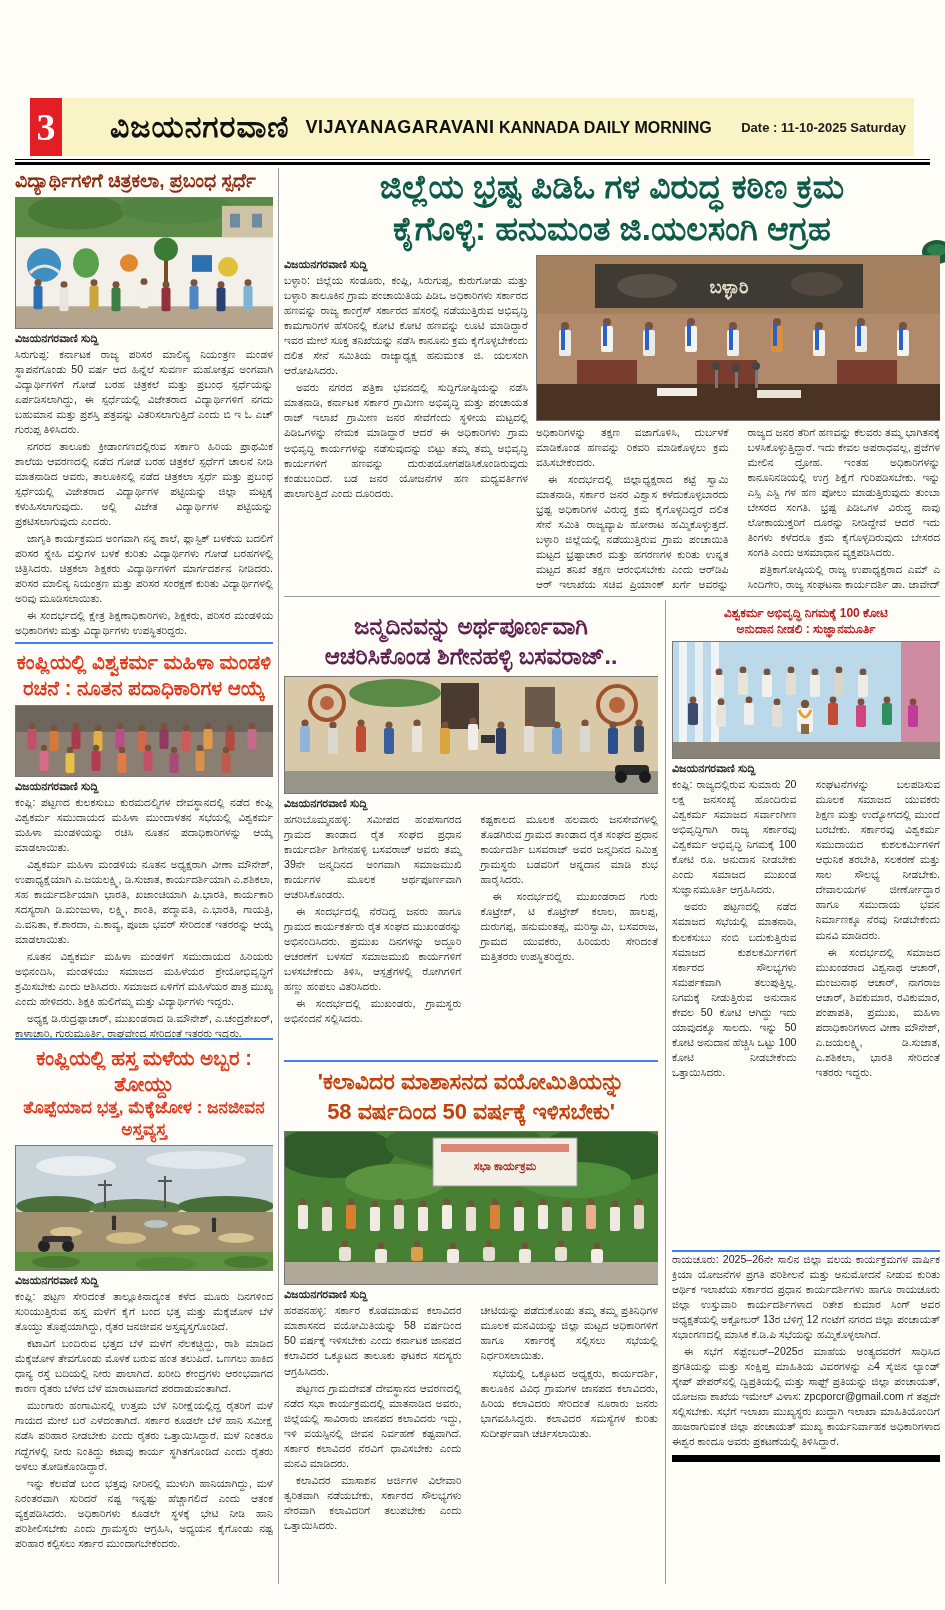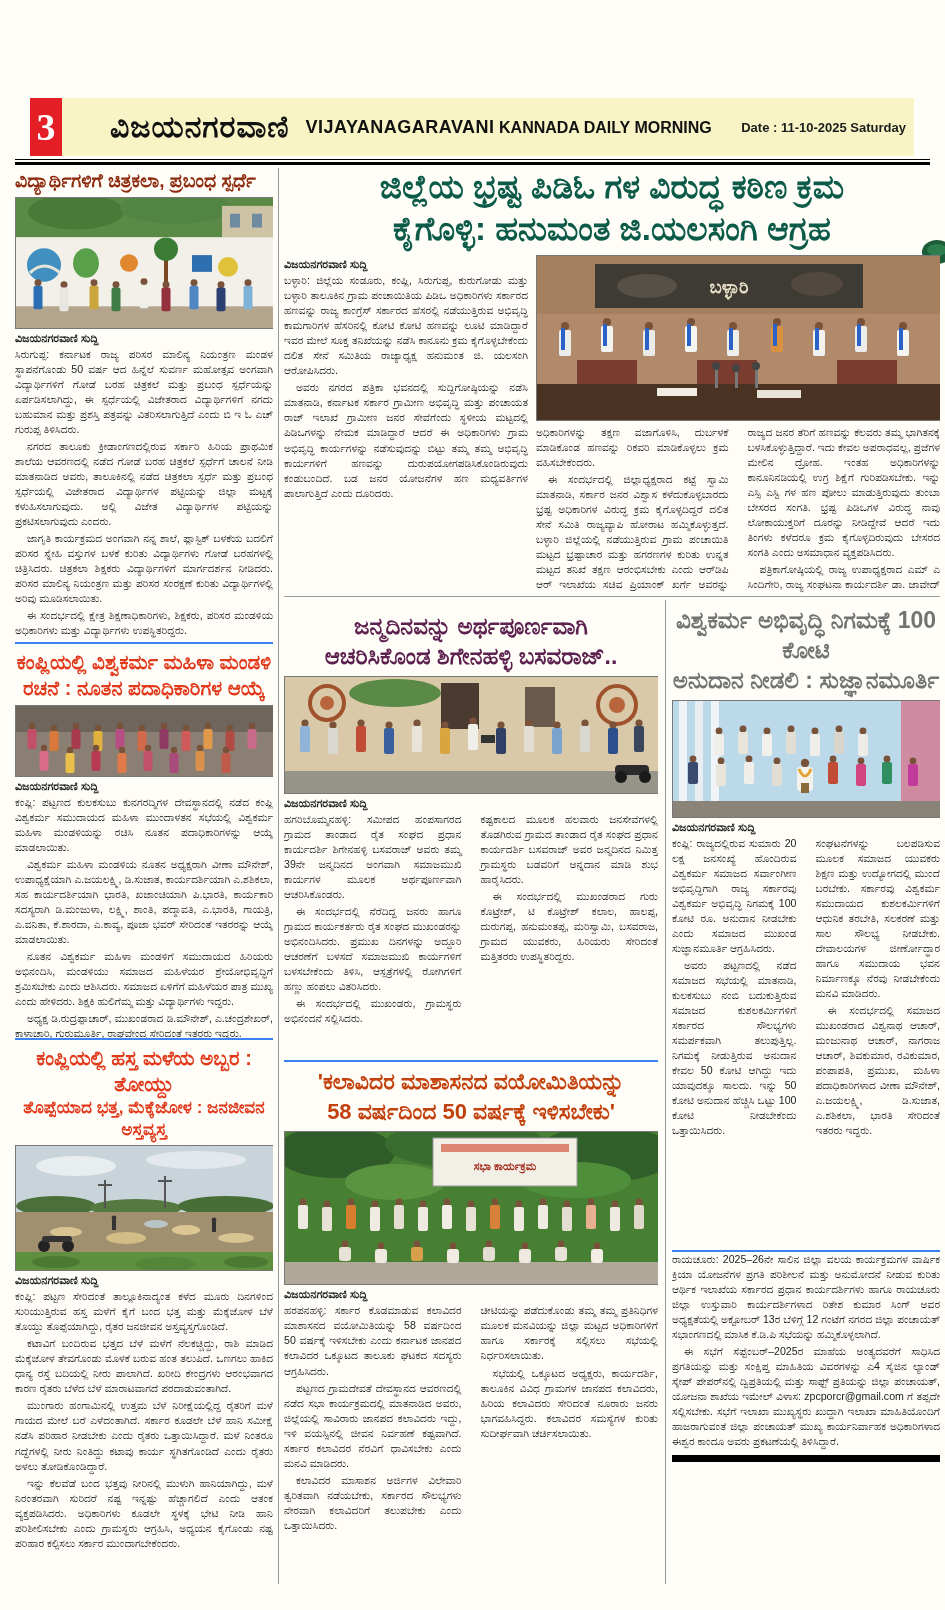--- a/index.html
+++ b/index.html
@@ -26,21 +26,21 @@
   .rule-top{border-top:2px solid #3b82f6;}
   .two-col{display:flex;gap:19px;}
   .tc{flex:1;min-width:0;}
   
   .hl{font-weight:bold;text-align:center;margin:0;}
   .hl-students{color:#8e2c10;font-size:19px;text-align:left;line-height:1.2;padding:2px 0 4px;}
   .hl-main{color:#0c5a48;font-size:33px;line-height:1.26;padding:2px 0 6px;}
   .hl-red{color:#e2391b;font-size:20px;line-height:1.3;padding:5px 0 4px;}
   .hl-red .l2{font-size:17px;display:block;}
   .hl-purple{color:#5d2150;font-size:23px;line-height:1.3;padding:4px 0;}
-  .hl-blue{color:#737373;font-size:23px;line-height:1.3;padding:4px 0;}
+  .hl-blue{color:#b91c1c;font-size:12px;line-height:1.3;padding:4px 0;}
   .hl-navy{color:#c2410c;font-size:22px;line-height:1.35;padding:5px 0;}
   .hl-kdp{color:#111;font-size:19px;padding:5px 0 3px;}
   .hl .line{display:block;}
   
   .vdiv,.hdiv{position:absolute;background:#9a9a9a;}
   .end-bar{height:7px;background:#000;margin-top:6px;}
   .green-badge{position:absolute;left:921px;top:239px;width:32px;height:26px;}
 </style>
 </head>
 <body>
@@ -137,21 +137,21 @@
       <use href="#pb" x="28" y="42" fill="#d86a8a"></use>
         <use href="#pb" x="54" y="44" fill="#e8c04a"></use>
       <use href="#pb" x="80" y="42" fill="#b83a52"></use>
         <use href="#pb" x="106" y="44" fill="#e07a4a"></use>
       <use href="#pb" x="132" y="42" fill="#c2506a"></use>
         <use href="#pb" x="158" y="44" fill="#a84a7a"></use>
       <use href="#pb" x="184" y="42" fill="#d8904a"></use>
         <use href="#pb" x="210" y="44" fill="#c05a4a"></use>
     </svg>
     <div class="byline">ವಿಜಯನಗರವಾಣಿ ಸುದ್ದಿ</div>
-    <p class="bp"><b class="dl">ಕಂಪ್ಲಿ:</b> <span>ಪಟ್ಟಣದ ಕುಲಕಸುಬು ಕುನಗರದ್ಮಿಗಳ ದೇವಸ್ಥಾನದಲ್ಲಿ ನಡೆದ ಕಂಪ್ಲಿ ವಿಶ್ವಕರ್ಮ ಸಮುದಾಯದ ಮಹಿಳಾ ಮುಂದಾಳತನ ಸಭೆಯಲ್ಲಿ ವಿಶ್ವಕರ್ಮ ಮಹಿಳಾ ಮಂಡಳಿಯನ್ನು ರಚಿಸಿ ನೂತನ ಪದಾಧಿಕಾರಿಗಳನ್ನು ಆಯ್ಕೆ ಮಾಡಲಾಯಿತು.</span></p>
+    <p class="bp"><b class="dl">ಕಂಪ್ಲಿ:</b> <span>ಪಟ್ಟಣದ ಕುಲಕಸುಬು ಕುರಮದಲ್ಮಿಗಳ ದೇವಸ್ಥಾನದಲ್ಲಿ ನಡೆದ ಕಂಪ್ಲಿ ವಿಶ್ವಕರ್ಮ ಸಮುದಾಯದ ಮಹಿಳಾ ಮುಂದಾಳತನ ಸಭೆಯಲ್ಲಿ ವಿಶ್ವಕರ್ಮ ಮಹಿಳಾ ಮಂಡಳಿಯನ್ನು ರಚಿಸಿ ನೂತನ ಪದಾಧಿಕಾರಿಗಳನ್ನು ಆಯ್ಕೆ ಮಾಡಲಾಯಿತು.</span></p>
     <p class="bp indent">ವಿಶ್ವಕರ್ಮ ಮಹಿಳಾ ಮಂಡಳಿಯ ನೂತನ ಅಧ್ಯಕ್ಷರಾಗಿ ವೀಣಾ ಮೌನೇಶ್, ಉಪಾಧ್ಯಕ್ಷೆಯಾಗಿ ಎ.ಜಯಲಕ್ಷ್ಮಿ, ಡಿ.ಸುಜಾತ, ಕಾರ್ಯದರ್ಶಿಯಾಗಿ ಎ.ಶಶಿಕಲಾ, ಸಹ ಕಾರ್ಯದರ್ಶಿಯಾಗಿ ಭಾರತಿ, ಖಜಾಂಚಿಯಾಗಿ ಪಿ.ಭಾರತಿ, ಕಾರ್ಯಕಾರಿ ಸದಸ್ಯರಾಗಿ ಡಿ.ಮಂಜುಳಾ, ಲಕ್ಷ್ಮಿ, ಶಾಂತಿ, ಪದ್ಮಾವತಿ, ಎ.ಭಾರತಿ, ಗಾಯತ್ರಿ, ಎ.ವನಿತಾ, ಕೆ.ಶಾರದಾ, ಎ.ಕಾವ್ಯ, ಪೂಜಾ ಭವರ್ ಸೇರಿದಂತೆ ಇತರರನ್ನು ಆಯ್ಕೆ ಮಾಡಲಾಯಿತು.</p>
     <p class="bp indent">ನೂತನ ವಿಶ್ವಕರ್ಮ ಮಹಿಳಾ ಮಂಡಳಿಗೆ ಸಮುದಾಯದ ಹಿರಿಯರು ಅಭಿನಂದಿಸಿ, ಮಂಡಳಿಯು ಸಮಾಜದ ಮಹಿಳೆಯರ ಶ್ರೇಯೋಭಿವೃದ್ಧಿಗೆ ಶ್ರಮಿಸಬೇಕು ಎಂದು ಆಶಿಸಿದರು. ಸಮಾಜದ ಏಳಿಗೆಗೆ ಮಹಿಳೆಯರ ಪಾತ್ರ ಮುಖ್ಯ ಎಂದು ಹೇಳಿದರು. ಶಿಕ್ಷಕಿ ಹುಲಿಗೆಮ್ಮ ಮತ್ತು ವಿದ್ಯಾರ್ಥಿಗಳು ಇದ್ದರು.</p>
     <p class="bp indent">ಅಧ್ಯಕ್ಷ ಡಿ.ರುದ್ರಪ್ಪಾಚಾರ್, ಮುಖಂಡರಾದ ಡಿ.ಮೌನೇಶ್, ಎ.ಚಂದ್ರಶೇಖರ್, ಕಾಳಾಚಾರಿ, ಗುರುಮೂರ್ತಿ, ರಾಘವೇಂದ್ರ ಸೇರಿದಂತೆ ಇತರರು ಇದ್ದರು.</p>
   </section>
 
   <section class="art rule-top" style="left:15px;top:1038px;width:258px;height:546px;">
     <h2 class="hl hl-red">
       <span class="line">ಕಂಪ್ಲಿಯಲ್ಲಿ ಹಸ್ತ ಮಳೆಯ ಅಬ್ಬರ : ತೋಯ್ದು</span>
       <span class="line l2">ತೊಪ್ಪೆಯಾದ ಭತ್ತ, ಮೆಕ್ಕೆಜೋಳ : ಜನಜೀವನ ಅಸ್ತವ್ಯಸ್ತ</span>
     </h2>

